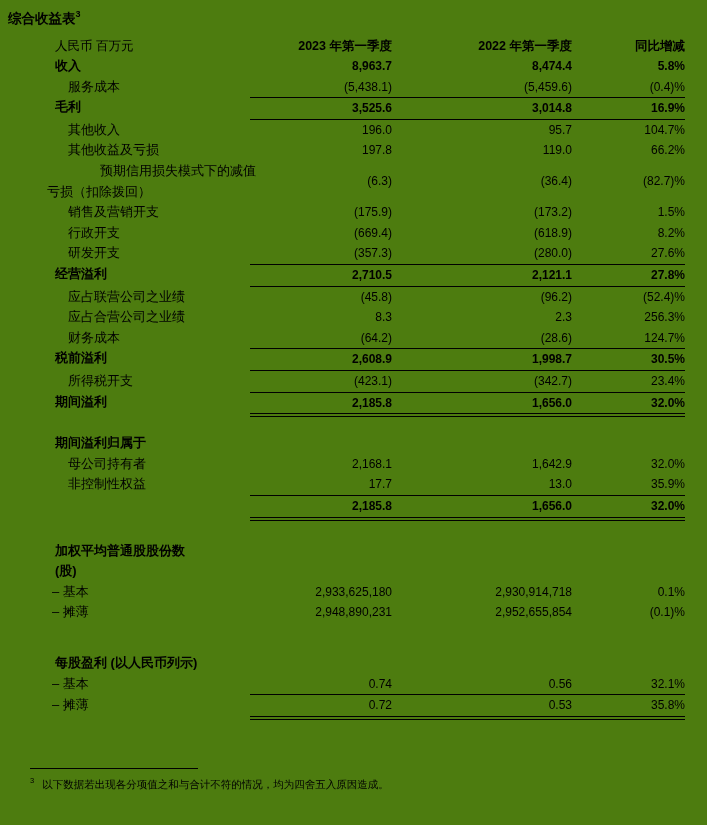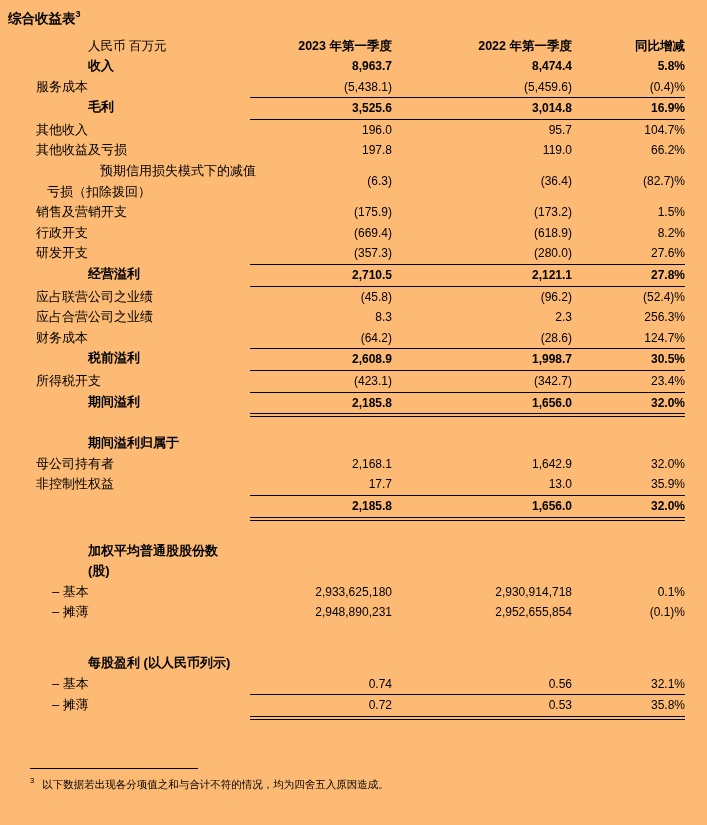--- a/index.html
+++ b/index.html
@@ -1,41 +1,41 @@
 <!DOCTYPE html>
 <html><head>
 <meta charset="utf-8">
 <style>
   html, body { margin:0; padding:0; background:#ffffff; }
   body {
     width:707px; height:825px;
     font-family:"Liberation Sans","DejaVu Sans",sans-serif;
     color:#000; -webkit-font-smoothing:antialiased;
   }
-  .page { position:relative; width:707px; height:825px; overflow:hidden; background:#fdba74; }
+  .page { position:relative; width:707px; height:825px; overflow:hidden; background:#4d7c0f; }
 
   .title {
     margin:6px 0 9px 8px;
     font-size:13.5px; font-weight:bold; line-height:16px;
   }
   .title sup { font-size:9px; font-weight:bold; }
 
   .table { margin-top:0; }
   .row {
     display:grid;
     grid-template-columns:250px 142px 180px 113px;
     min-height:20.6px;
   }
   .cell { line-height:20.6px; font-size:12px; white-space:nowrap; }
   .cell.label { font-size:13px; text-align:left; }
   .cell.num  { text-align:right; }
   .bold { font-weight:bold; }
 
-  .ind1 { padding-left:88px; }
-  .ind2 { padding-left:36px; }
+  .ind1 { padding-left:55px; }
+  .ind2 { padding-left:68px; }
   .ind3 { padding-left:52px; }
 
   
   .bt  { border-top:1px solid #000; }
   .bbs { border-bottom:1px solid #000; }
   .bbd { border-bottom:4px double #000; }
 
   
   .row.two-line .cell.num { display:flex; align-items:center; justify-content:flex-end; }
   .row.two-line .l1 { padding-left:100px; line-height:20.6px; }

